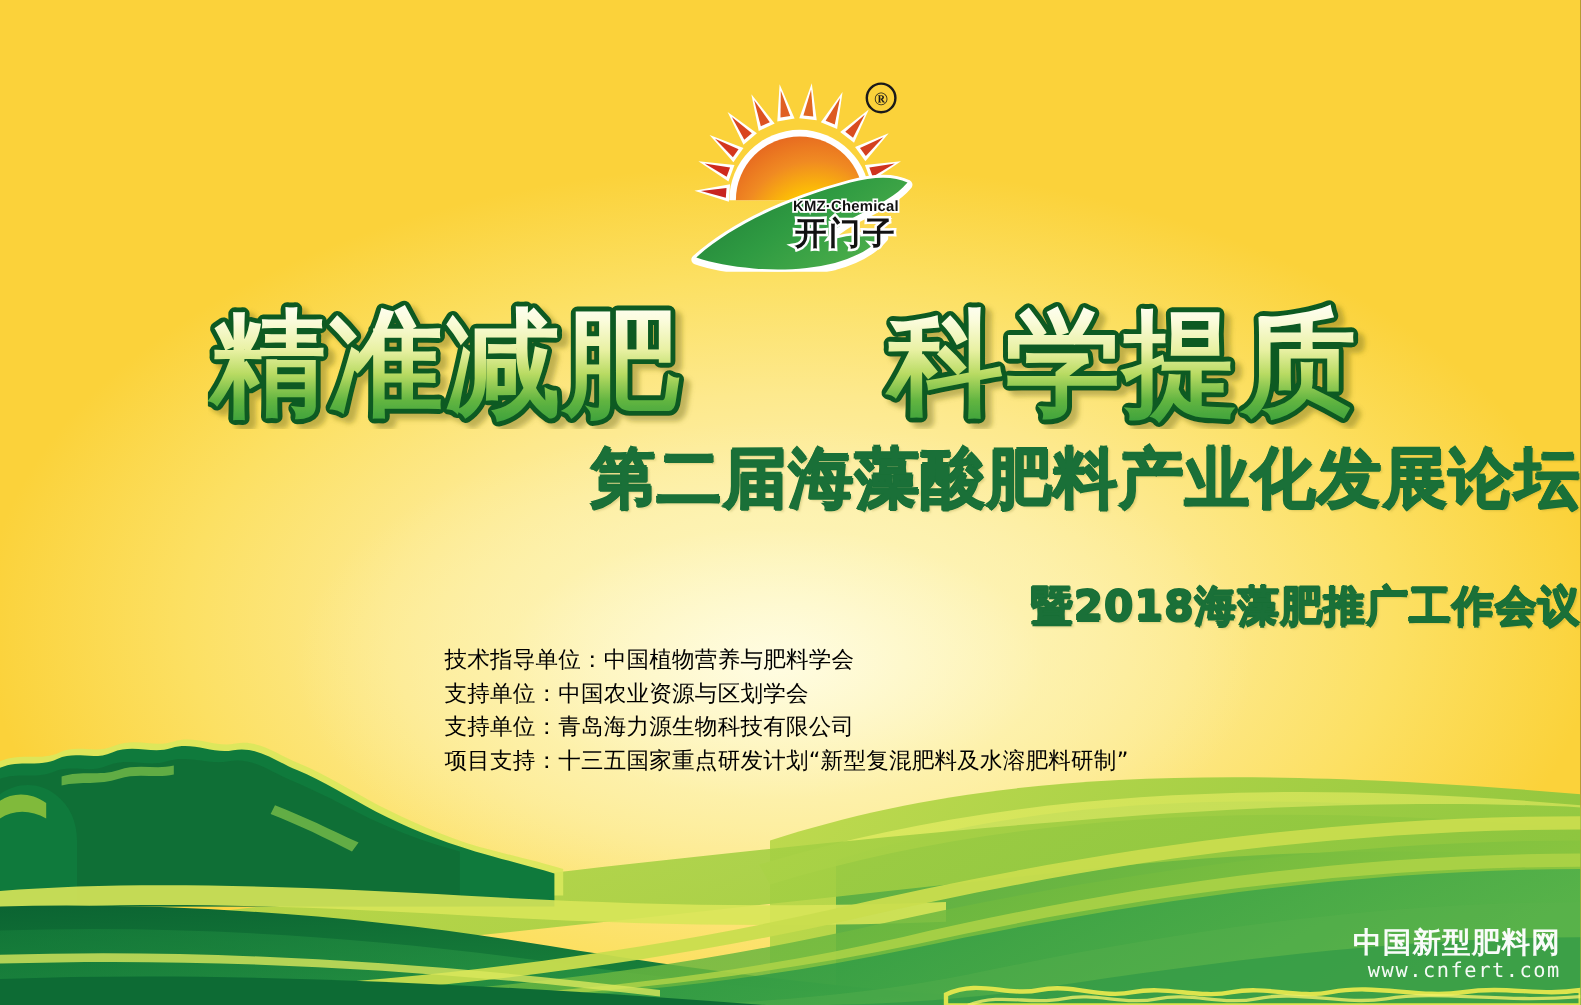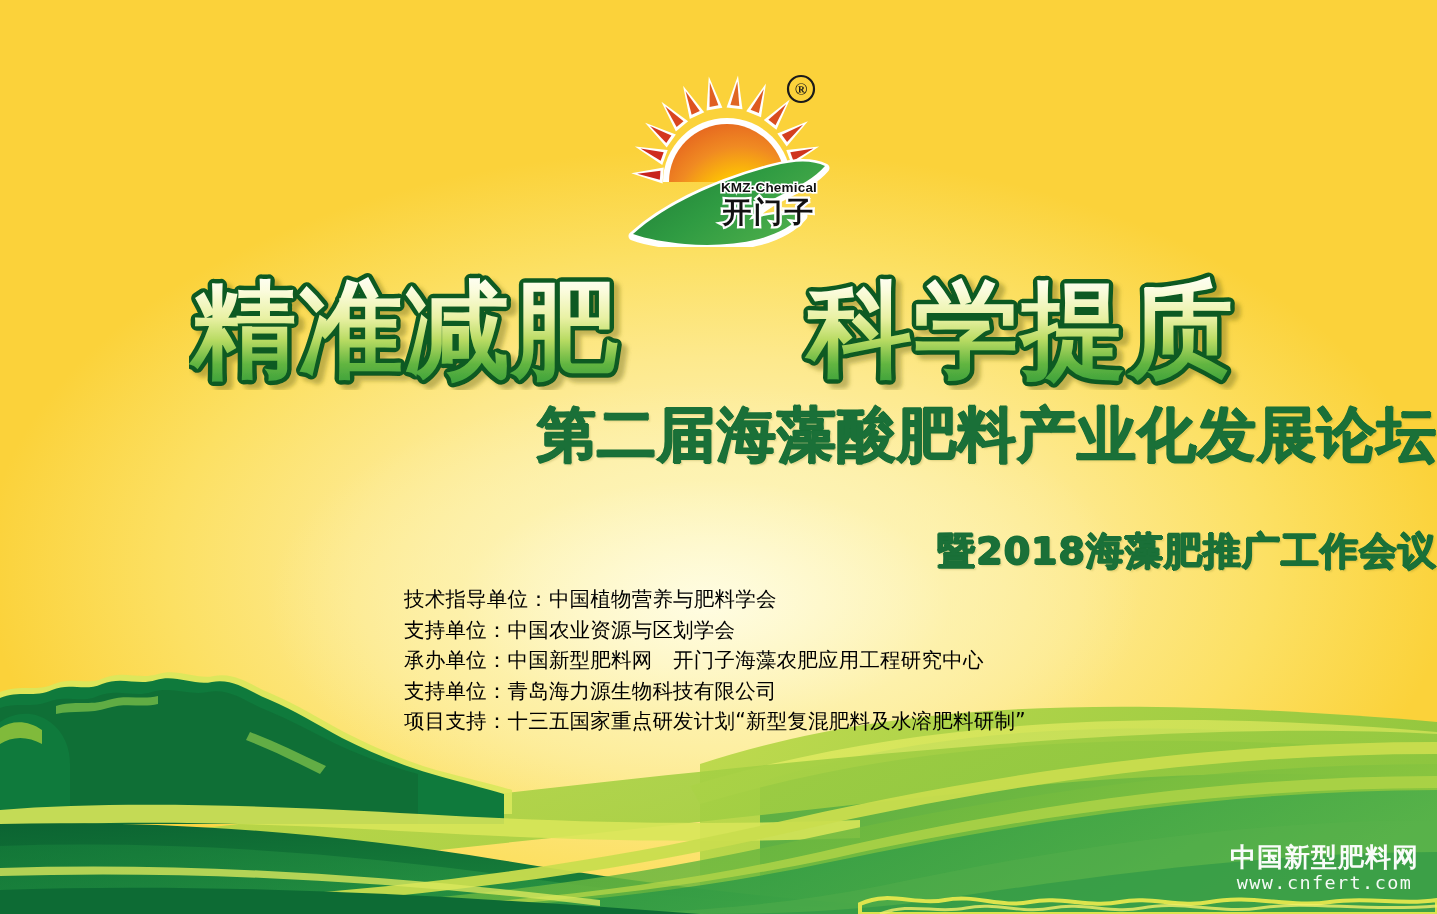--- a/index.html
+++ b/index.html
@@ -115,21 +115,21 @@
     color: #000000;
     white-space: pre;
     letter-spacing: .2px;
   }
 
   
   .watermark {
     position: absolute;
     right: 18px;
     bottom: 20px;
-    text-align: center;
+    text-align: right;
     user-select: none;
   }
   .wm-cn {
     font-family: "DejaVu Sans", "Liberation Sans", sans-serif;
     font-weight: bold;
     font-size: 26px;
     letter-spacing: 1px;
     color: #ffffff;
     line-height: 30px;
     opacity: .97;
@@ -368,21 +368,20 @@
   </div>
 
   <div class="subtitle">
     <div class="sub-line">第二届海藻酸肥料产业化发展论坛</div>
     <div class="sub-line line2">暨2018海藻肥推广工作会议</div>
   </div>
 
   <div class="info">
     <div class="info-line">技术指导单位：中国植物营养与肥料学会</div>
     <div class="info-line">支持单位：中国农业资源与区划学会</div>
-    <div class="info-line">承办单位：中国新型肥料网　开门子海藻农肥应用工程研究中心</div>
     <div class="info-line">支持单位：青岛海力源生物科技有限公司</div>
     <div class="info-line">项目支持：十三五国家重点研发计划“新型复混肥料及水溶肥料研制”</div>
   </div>
 
   <div class="watermark">
     <div class="wm-cn">中国新型肥料网</div>
     <div class="wm-url">www.cnfert.com</div>
   </div>
 
 </div>

